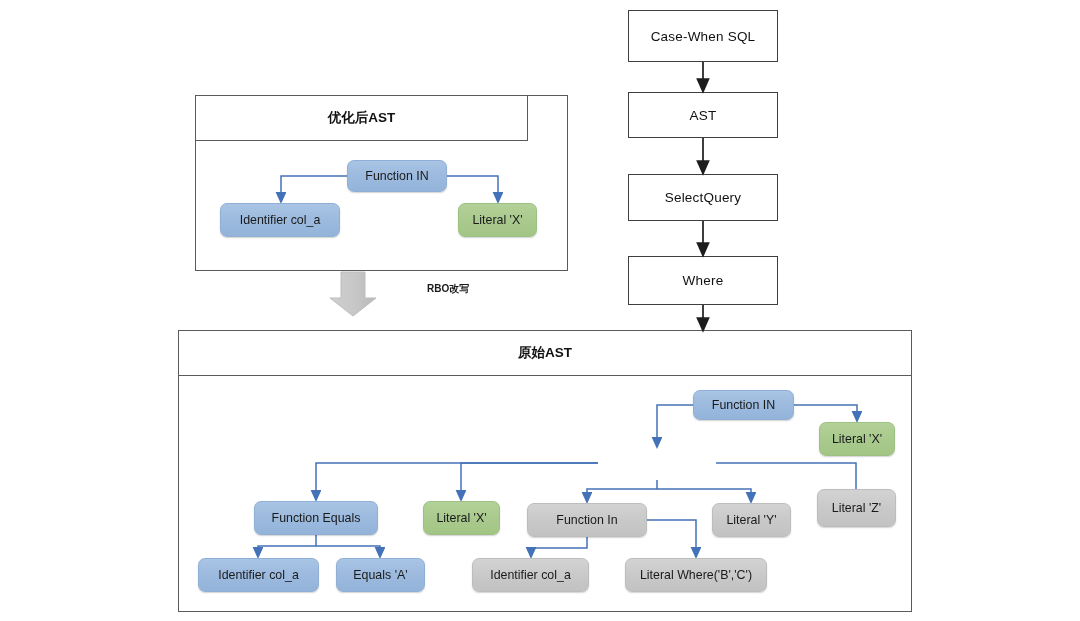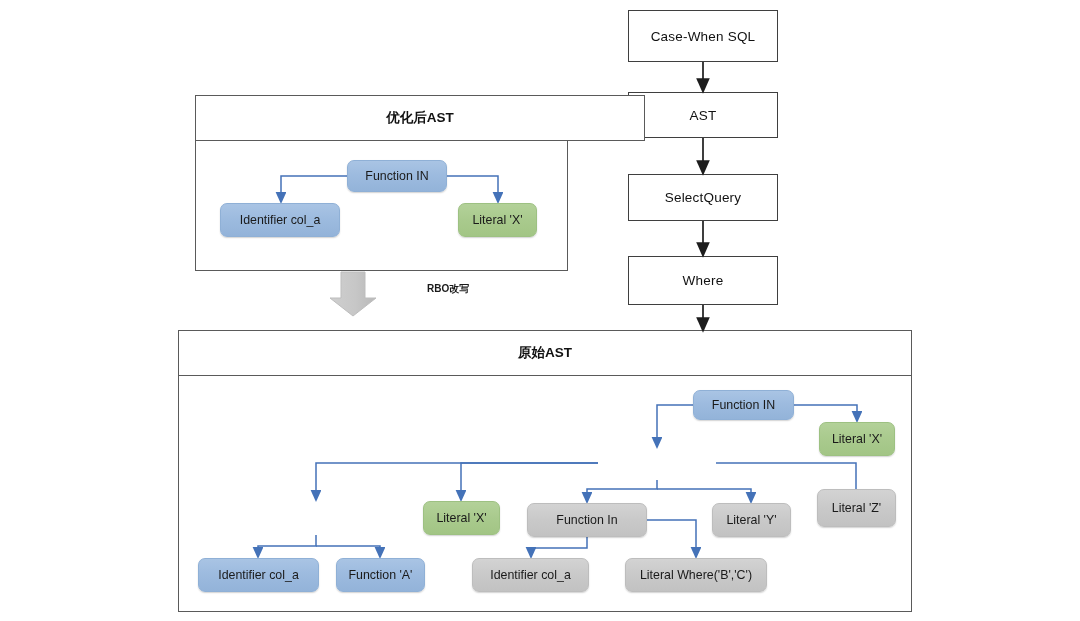--- a/index.html
+++ b/index.html
@@ -143,21 +143,21 @@
     <span>AST</span>
   </div>
   <div class="flow-box" style="left:628px;top:174px;width:150px;height:47px;">
     <span>SelectQuery</span>
   </div>
   <div class="flow-box" style="left:628px;top:256px;width:150px;height:49px;">
     <span>Where</span>
   </div>
 
   <div class="panel" style="left:195px;top:95px;width:373px;height:176px;"></div>
-  <div class="panel-title" style="left:195px;top:95px;width:450px;height:46px;">
+  <div class="panel-title" style="left:195px;top:95px;width:333px;height:46px;">
     <span>优化后AST</span>
   </div>
 
   <div class="node blue" style="left:347px;top:160px;width:100px;height:32px;">
     <span>Function IN</span>
   </div>
   <div class="node blue" style="left:220px;top:203px;width:120px;height:34px;">
     <span>Identifier col_a</span>
   </div>
   <div class="node green" style="left:458px;top:203px;width:79px;height:34px;">
@@ -172,37 +172,40 @@
   <div class="panel-title" style="left:178px;top:330px;width:734px;height:46px;">
     <span>原始AST</span>
   </div>
 
   <div class="node blue" style="left:693px;top:390px;width:101px;height:30px;">
     <span>Function IN</span>
   </div>
   <div class="node green" style="left:819px;top:422px;width:76px;height:34px;">
     <span>Literal 'X'</span>
   </div>
+  <div class="node blue" style="left:254px;top:501px;width:124px;height:34px;">
+    <span>Function Equals</span>
+  </div>
   <div class="node green" style="left:423px;top:501px;width:77px;height:34px;">
     <span>Literal 'X'</span>
   </div>
   <div class="node gray" style="left:527px;top:503px;width:120px;height:34px;">
     <span>Function In</span>
   </div>
   <div class="node gray" style="left:712px;top:503px;width:79px;height:34px;">
     <span>Literal 'Y'</span>
   </div>
   <div class="node gray" style="left:817px;top:489px;width:79px;height:38px;">
     <span>Literal 'Z'</span>
   </div>
   <div class="node blue" style="left:198px;top:558px;width:121px;height:34px;">
     <span>Identifier col_a</span>
   </div>
   <div class="node blue" style="left:336px;top:558px;width:89px;height:34px;">
-    <span>Function 'A'</span>
+    <span>Equals 'A'</span>
   </div>
   <div class="node gray" style="left:472px;top:558px;width:117px;height:34px;">
     <span>Identifier col_a</span>
   </div>
   <div class="node gray" style="left:625px;top:558px;width:142px;height:34px;">
     <span>Literal Where('B','C')</span>
   </div>
 
 </div>
 

